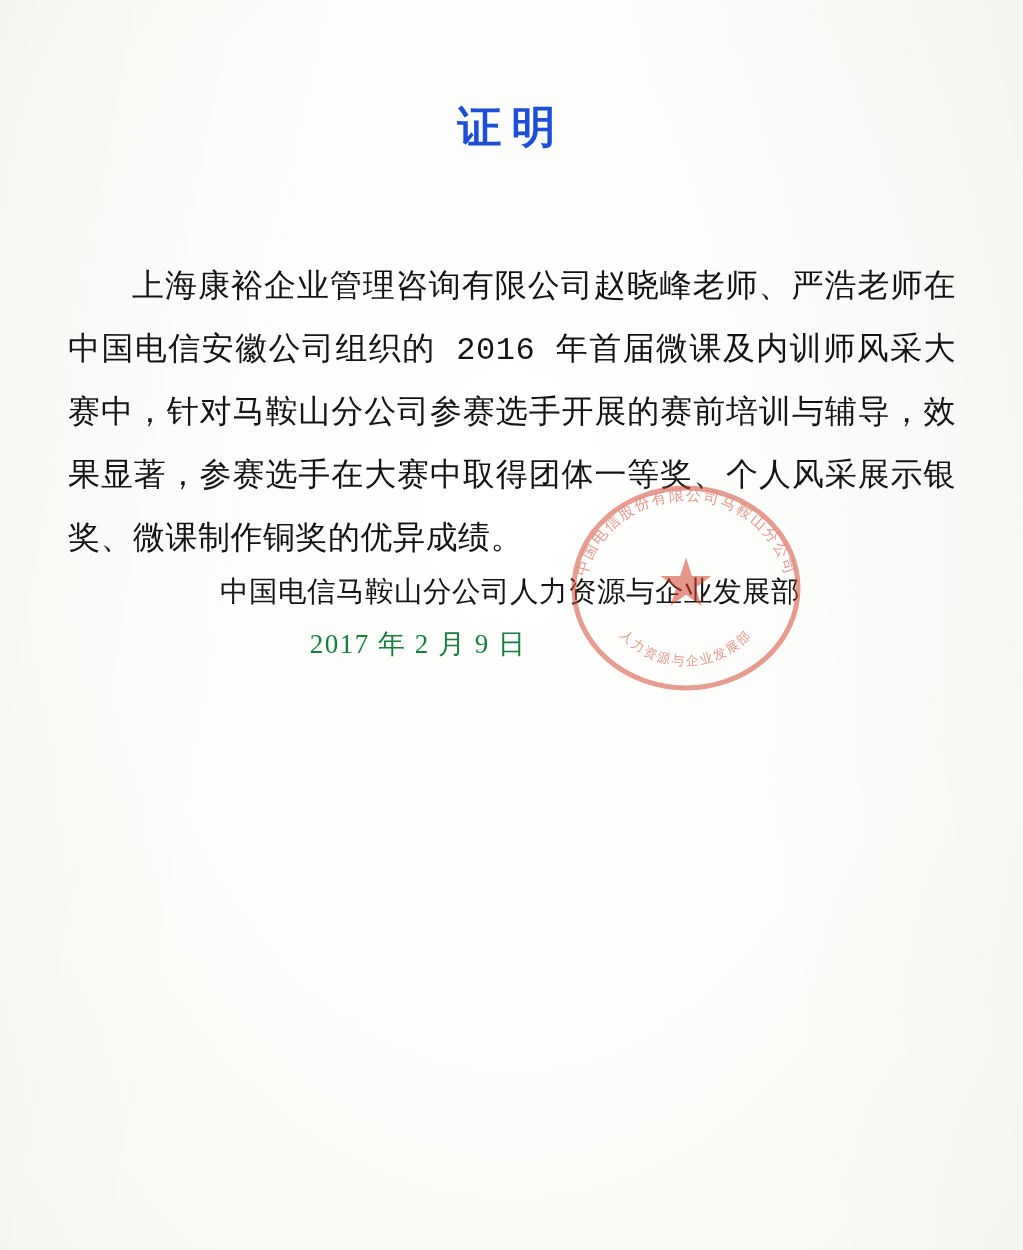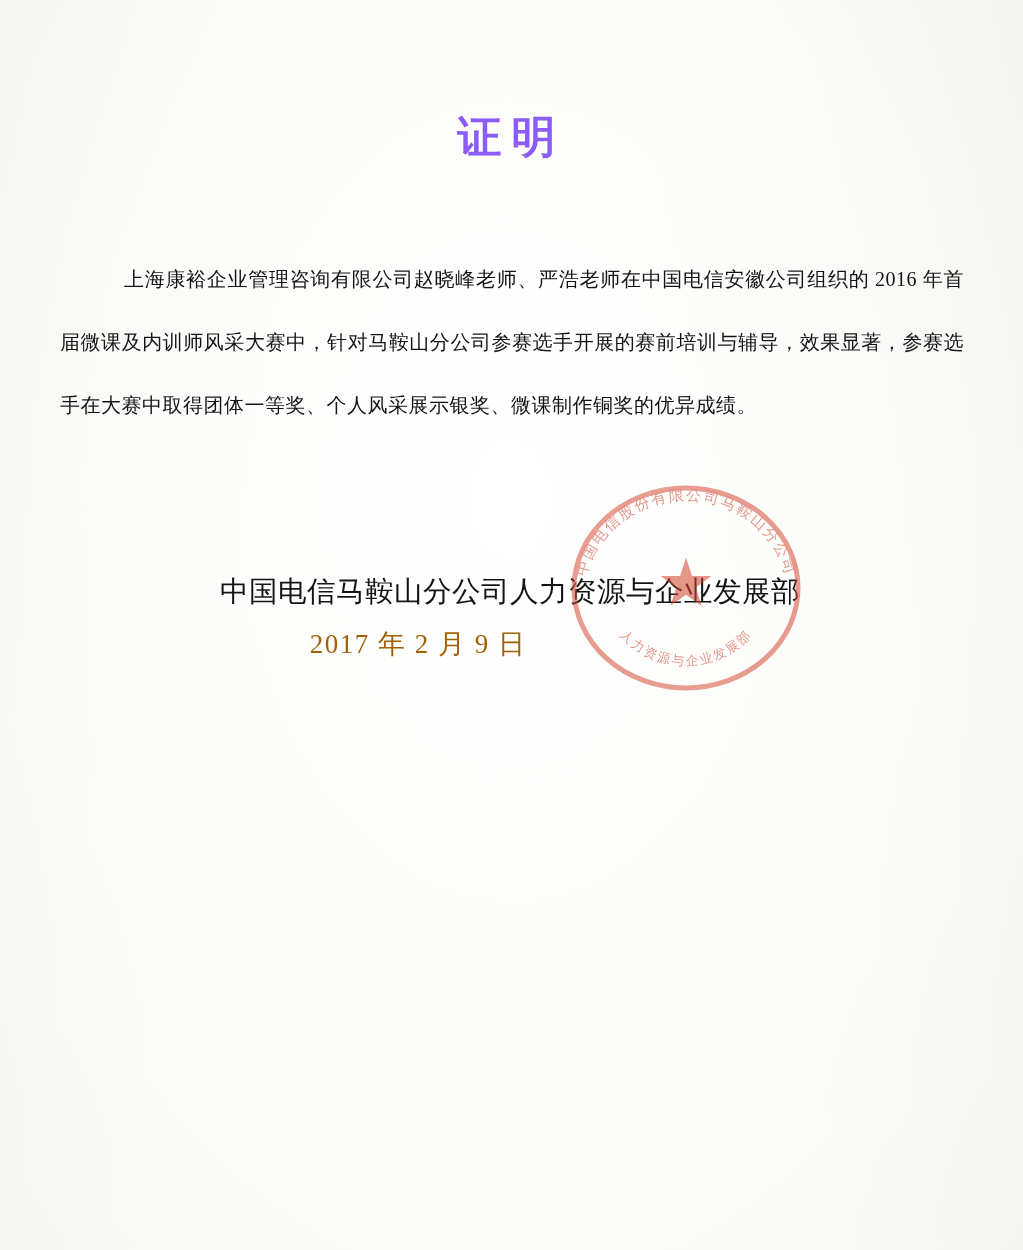--- a/index.html
+++ b/index.html
@@ -32,68 +32,69 @@
     pointer-events: none;
   }
 
   .doc {
     position: absolute;
     inset: 0;
   }
 
   .doc-title {
     position: absolute;
-    top: 108px;
+    top: 98px;
     left: 0;
     right: 0;
     text-align: center;
     font-size: 44px;
     letter-spacing: 10px;
     font-weight: 600;
-    color: #8b5cf6;
+    color: #1d4ed8;
     font-family: "Liberation Serif", "DejaVu Serif", serif;
   }
 
   .body-block {
     position: absolute;
     top: 240px;
     left: 52px;
     width: 920px;
   }
 
   .body-para {
-    font-size: 20px;
+    font-size: 32px;
     line-height: 63px;
     letter-spacing: 0.5px;
     text-align: justify;
     text-justify: inter-ideograph;
     text-indent: 64px;
     color: #141414;
-    margin: 8px;
+    margin: 16px;
+    font-family: Liberation Mono, monospace;
   }
 
   .sig-block {
     position: absolute;
     top: 566px;
     left: 52px;
     width: 920px;
     text-align: center;
   }
   .sig-line {
     font-size: 28.5px;
     line-height: 52px;
     letter-spacing: 0.5px;
     color: #141414;
     padding-right: 4px;
   }
   .sig-date {
     font-size: 27px;
     line-height: 52px;
     letter-spacing: 1.5px;
-    color: #a16207;
+    color: #15803d;
     padding-right: 188px;
   }
 
   
   .seal {
     position: absolute;
     left: 552px;
     top: 484px;
     width: 268px;
     height: 208px;

